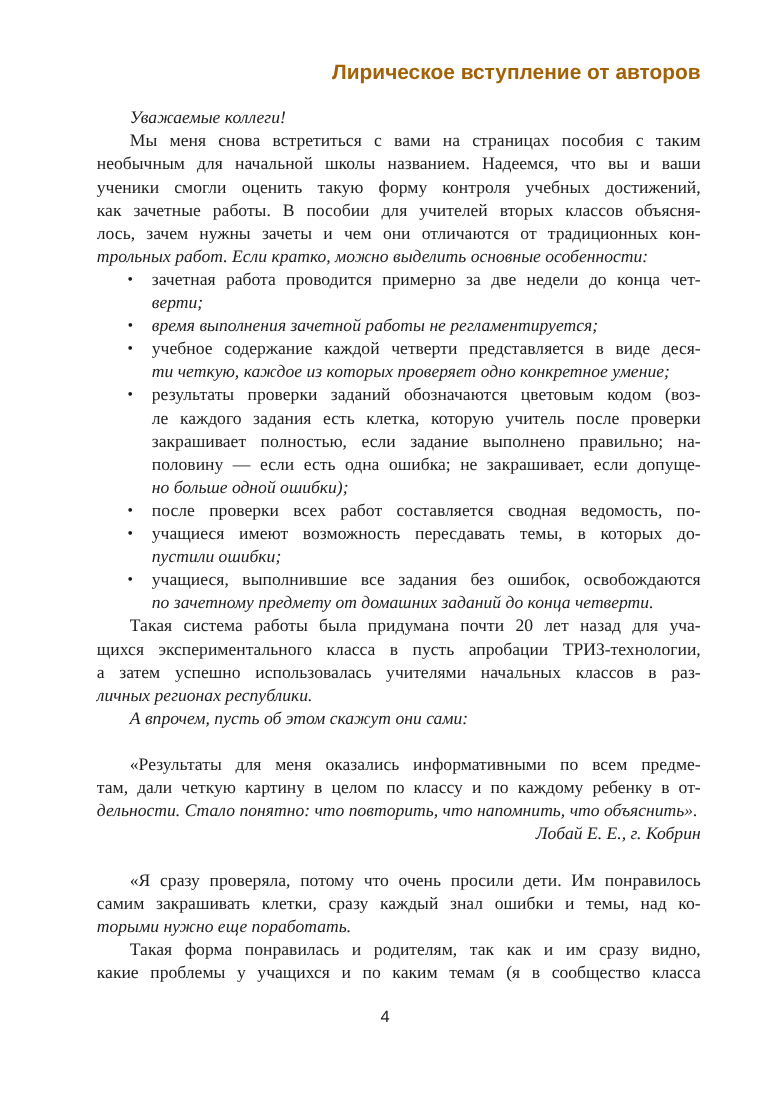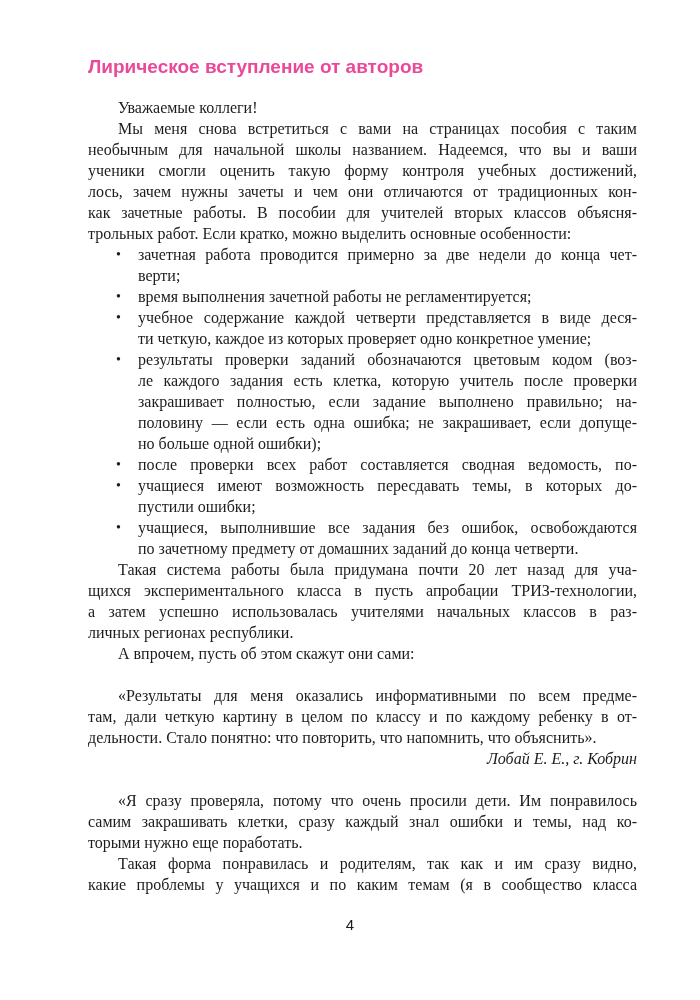--- a/index.html
+++ b/index.html
@@ -20,33 +20,33 @@
     position: absolute;
     left: 88px;
     top: 54px;
     width: 549px;
   }
   .title {
     font-family: "Liberation Sans", sans-serif;
     font-weight: bold;
     font-size: 19px;
     line-height: 26px;
-    text-align: left;
-    color: #ec4899;
+    text-align: right;
+    color: #a16207;
     margin: 0 0 17px 0;
   }
   .line {
     font-size: 16px;
     line-height: 21px;
     text-align: justify;
     text-align-last: justify;
     position: relative;
     white-space: normal;
   }
-  .line.last-left { text-align-last: left; }
+  .line.last-left { text-align-last: left; font-style: italic; }
   .line.indent { text-indent: 30px; }
   .line.bullet-line { padding-left: 50px; }
   .bullet-marker {
     position: absolute;
     left: 28px;
     top: 0;
     font-size: 14px;
   }
   .signature .line {
     text-align: left;
@@ -72,22 +72,22 @@
   <div class="text-block">
     <h1 class="title">Лирическое вступление от авторов</h1>
     <div>
         <div class="paragraph">
           <div class="line indent last-left">Уважаемые коллеги!</div>
         </div>
         <div class="paragraph">
           <div class="line indent">Мы меня снова встретиться с вами на страницах пособия с таким</div>
           <div class="line">необычным для начальной школы названием. Надеемся, что вы и ваши</div>
           <div class="line">ученики смогли оценить такую форму контроля учебных достижений,</div>
+          <div class="line">как зачетные работы. В пособии для учителей вторых классов объясня-</div>
           <div class="line">лось, зачем нужны зачеты и чем они отличаются от традиционных кон-</div>
-          <div class="line">как зачетные работы. В пособии для учителей вторых классов объясня-</div>
           <div class="line last-left">трольных работ. Если кратко, можно выделить основные особенности:</div>
         </div>
         <div class="bullet-item">
           <div class="line bullet-line"><span class="bullet-marker">•</span><span>зачетная работа проводится примерно за две недели до конца чет-</span></div>
           <div class="line bullet-line last-left"><span>верти;</span></div>
         </div>
         <div class="bullet-item">
           <div class="line bullet-line last-left"><span class="bullet-marker">•</span><span>время выполнения зачетной работы не регламентируется;</span></div>
         </div>
         <div class="bullet-item">

